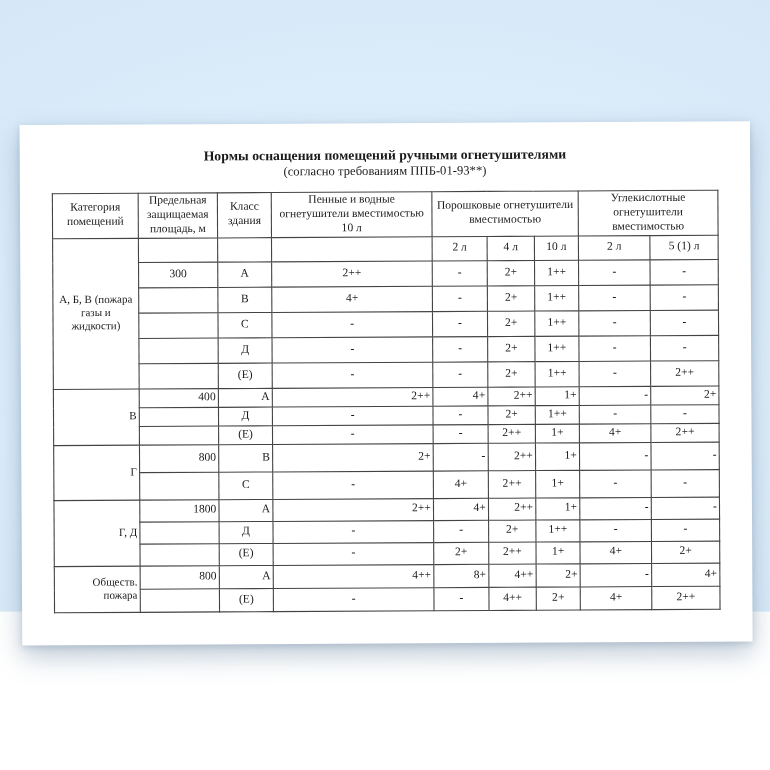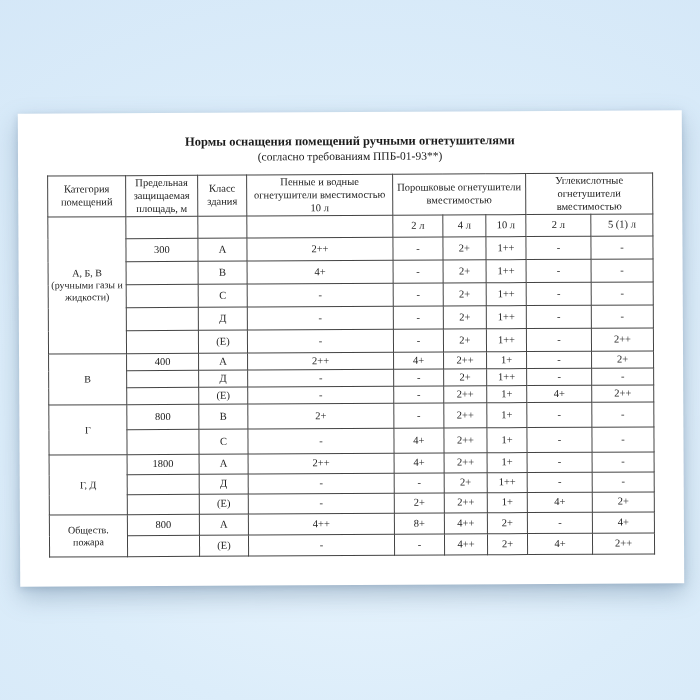--- a/index.html
+++ b/index.html
@@ -3,21 +3,21 @@
 <meta charset="utf-8">
 <style>
   html, body {
     margin: 0; padding: 0;
     width: 700px; height: 700px;
     overflow: hidden;
     font-family: "Liberation Serif", "DejaVu Serif", serif;
   }
   .scene {
     position: relative;
-    width: 700px; height: 700px;
+    width: 700px; height: 556px;
     background: radial-gradient(115% 95% at 52% 60%, #eef7fe 0%, #dcedfa 45%, #d0e4f6 100%);
   }
   .paper {
     position: absolute;
     left: 19px; top: 112px;
     width: 664px; height: 473px;
     background: #ffffff;
     transform: rotate(-0.3deg);
     transform-origin: 50% 50%;
     box-shadow: 0 10px 24px rgba(90,120,150,0.40), 0 2px 6px rgba(90,120,150,0.25);
@@ -48,21 +48,21 @@
   }
   table.norms td, table.norms th {
     border: 1px solid #444;
     text-align: center;
     vertical-align: middle;
     padding: 1px 2px;
     font-weight: normal;
     line-height: 1.22;
     overflow: hidden;
   }
-  tr.sec-start > td { border-top: 1.8px solid #444; }
+  tr.sec-start > td { border-top: 1.8px solid #444; text-align: right; }
   tr.h1 { height: 33px; }
   tr.h2 { height: 22px; }
   tr.rs0 { height: 23px; }
   tr.rs1 { height: 17px; }
   tr.rs2 { height: 25px; }
   tr.rs3 { height: 20px; }
   tr.rs4 { height: 21px; }
   td.cat { font-size: 10px; padding: 1px; }
 </style>
 </head>
@@ -88,21 +88,21 @@
       <tbody>
           <tr class="h1">
         <th>Категория помещений</th>
         <th>Предельная защищаемая площадь, м</th>
         <th>Класс здания</th>
         <th>Пенные и водные огнетушители вместимостью 10 л</th>
         <th colspan="3">Порошковые огнетушители вместимостью</th>
         <th colspan="2">Углекислотные огнетушители вместимостью</th>
       </tr>
       <tr class="h2">
-        <td class="cat" rowspan="6">А, Б, В (ручными газы и жидкости)</td>
+        <td class="cat" rowspan="6">А, Б, В (пожара газы и жидкости)</td>
         <td></td>
         <td></td>
         <td></td>
         <td>2 л</td>
         <td>4 л</td>
         <td>10 л</td>
         <td>2 л</td>
         <td>5 (1) л</td>
       </tr>
 

